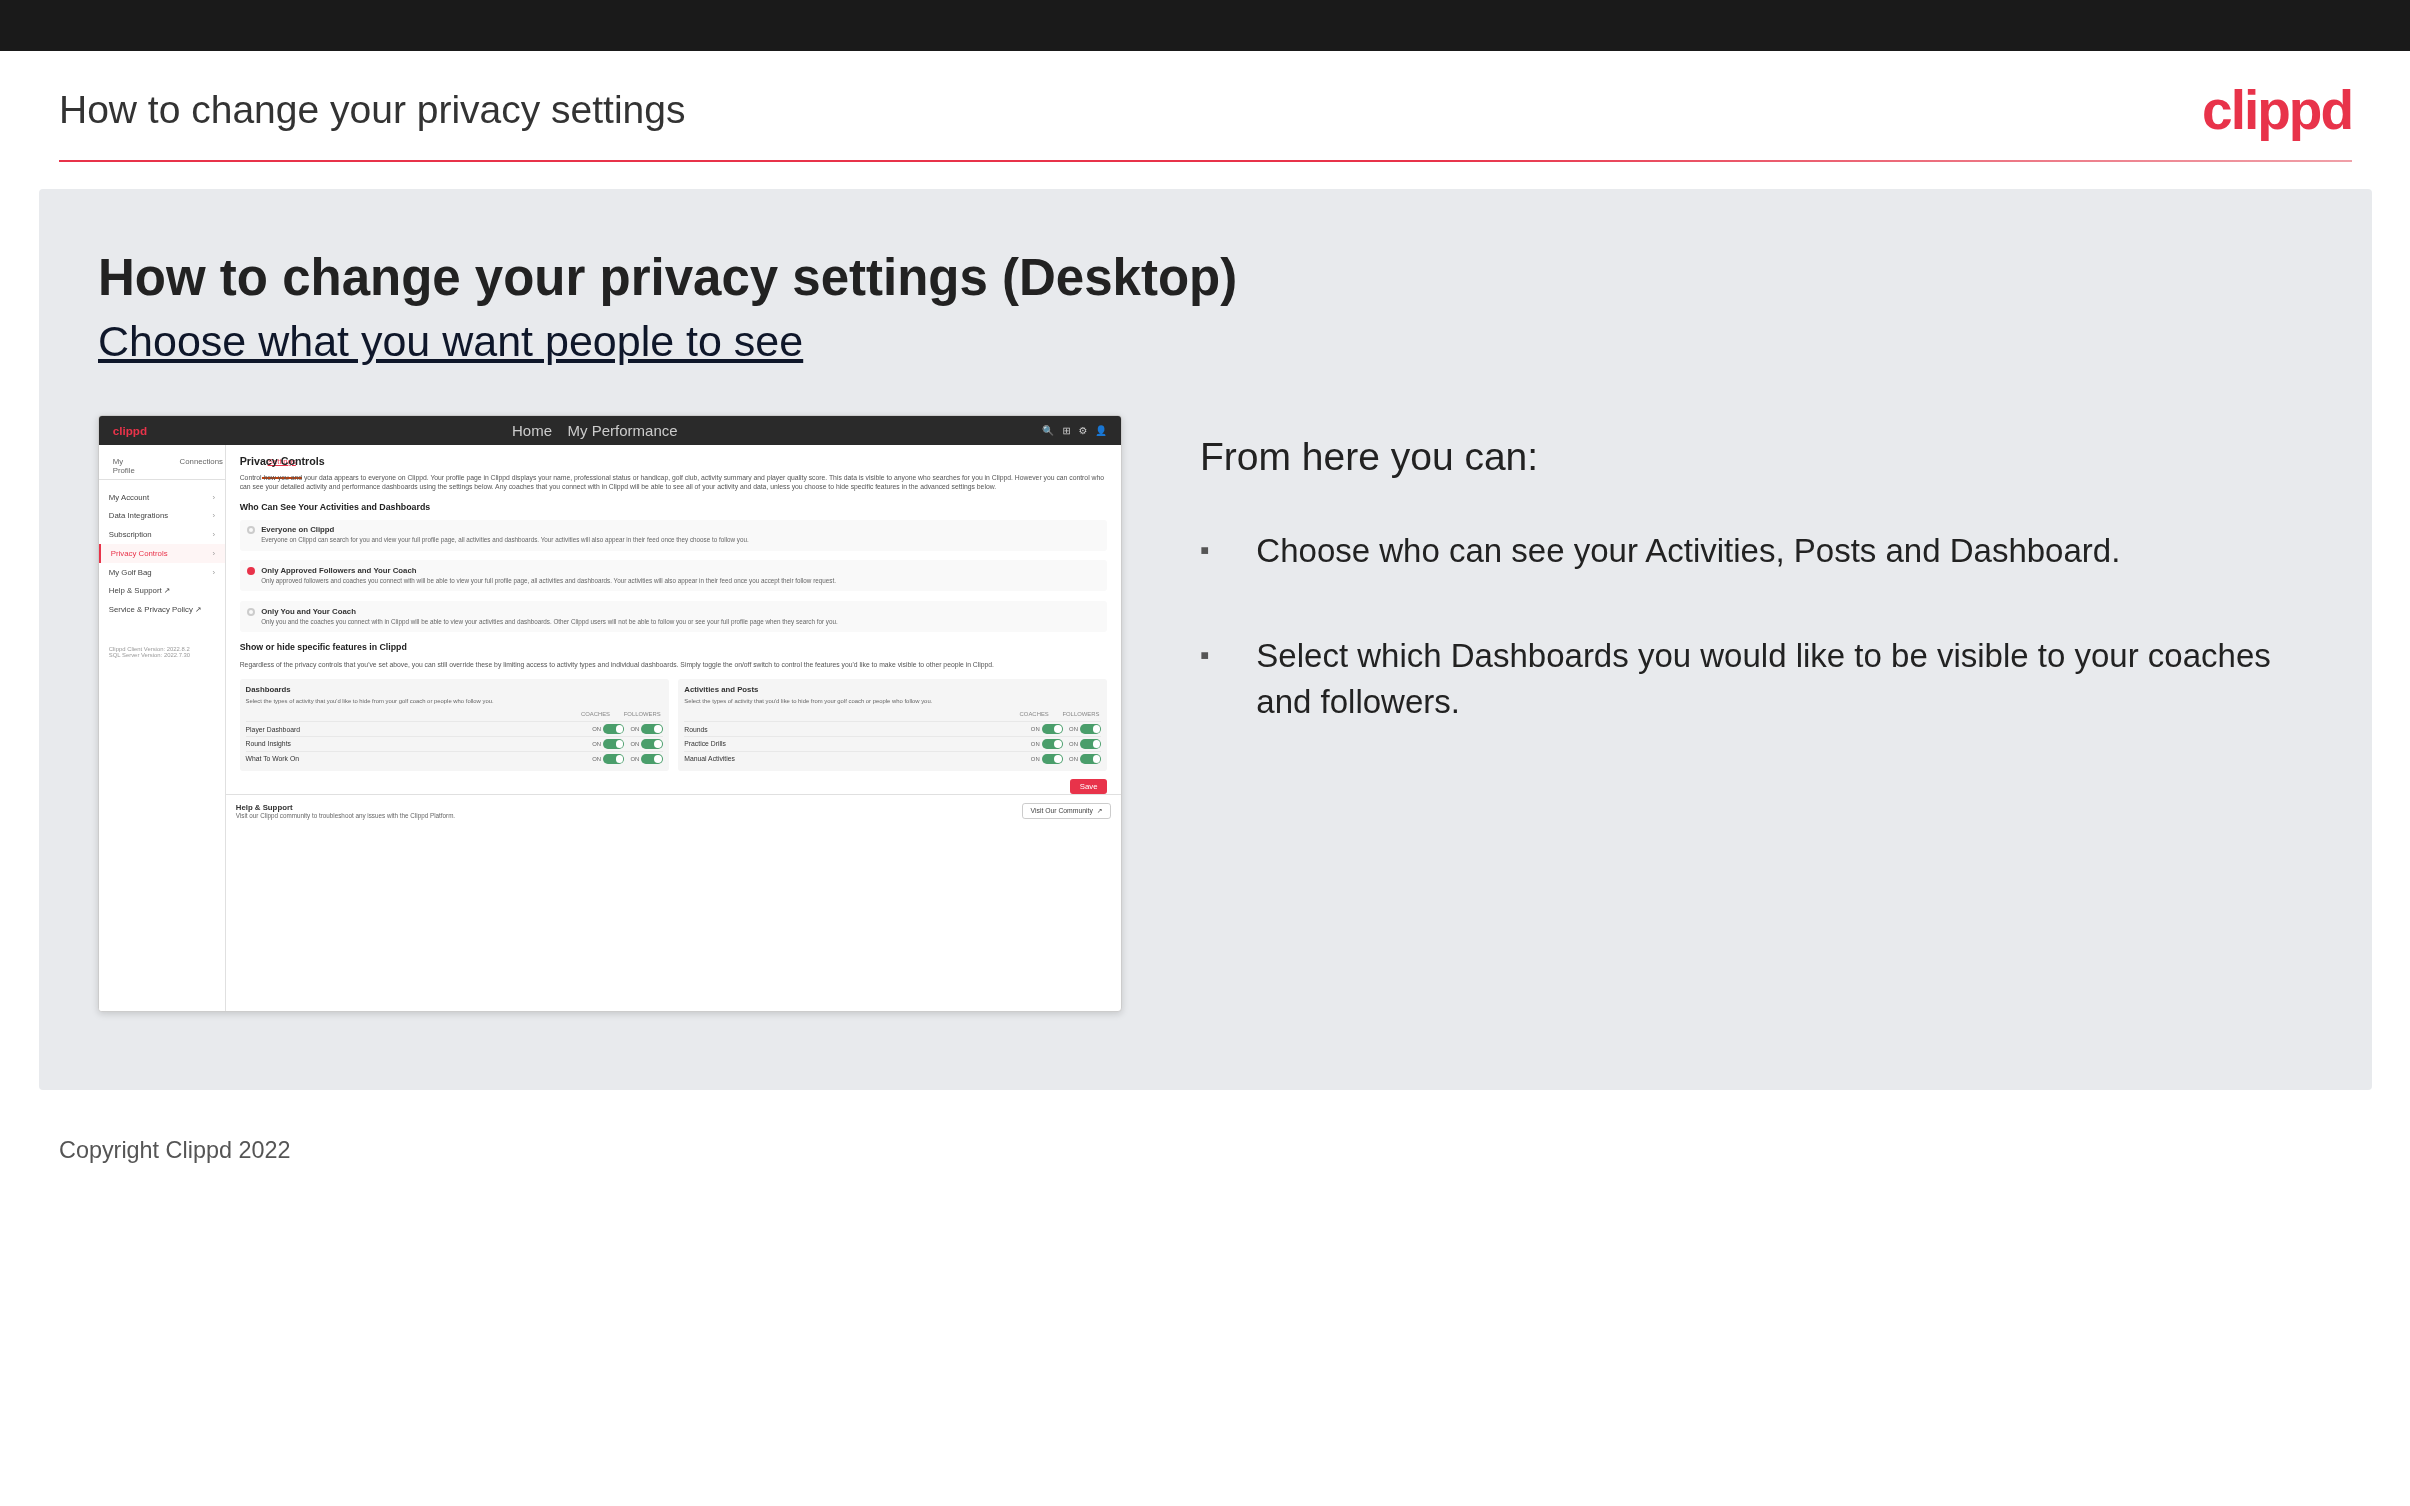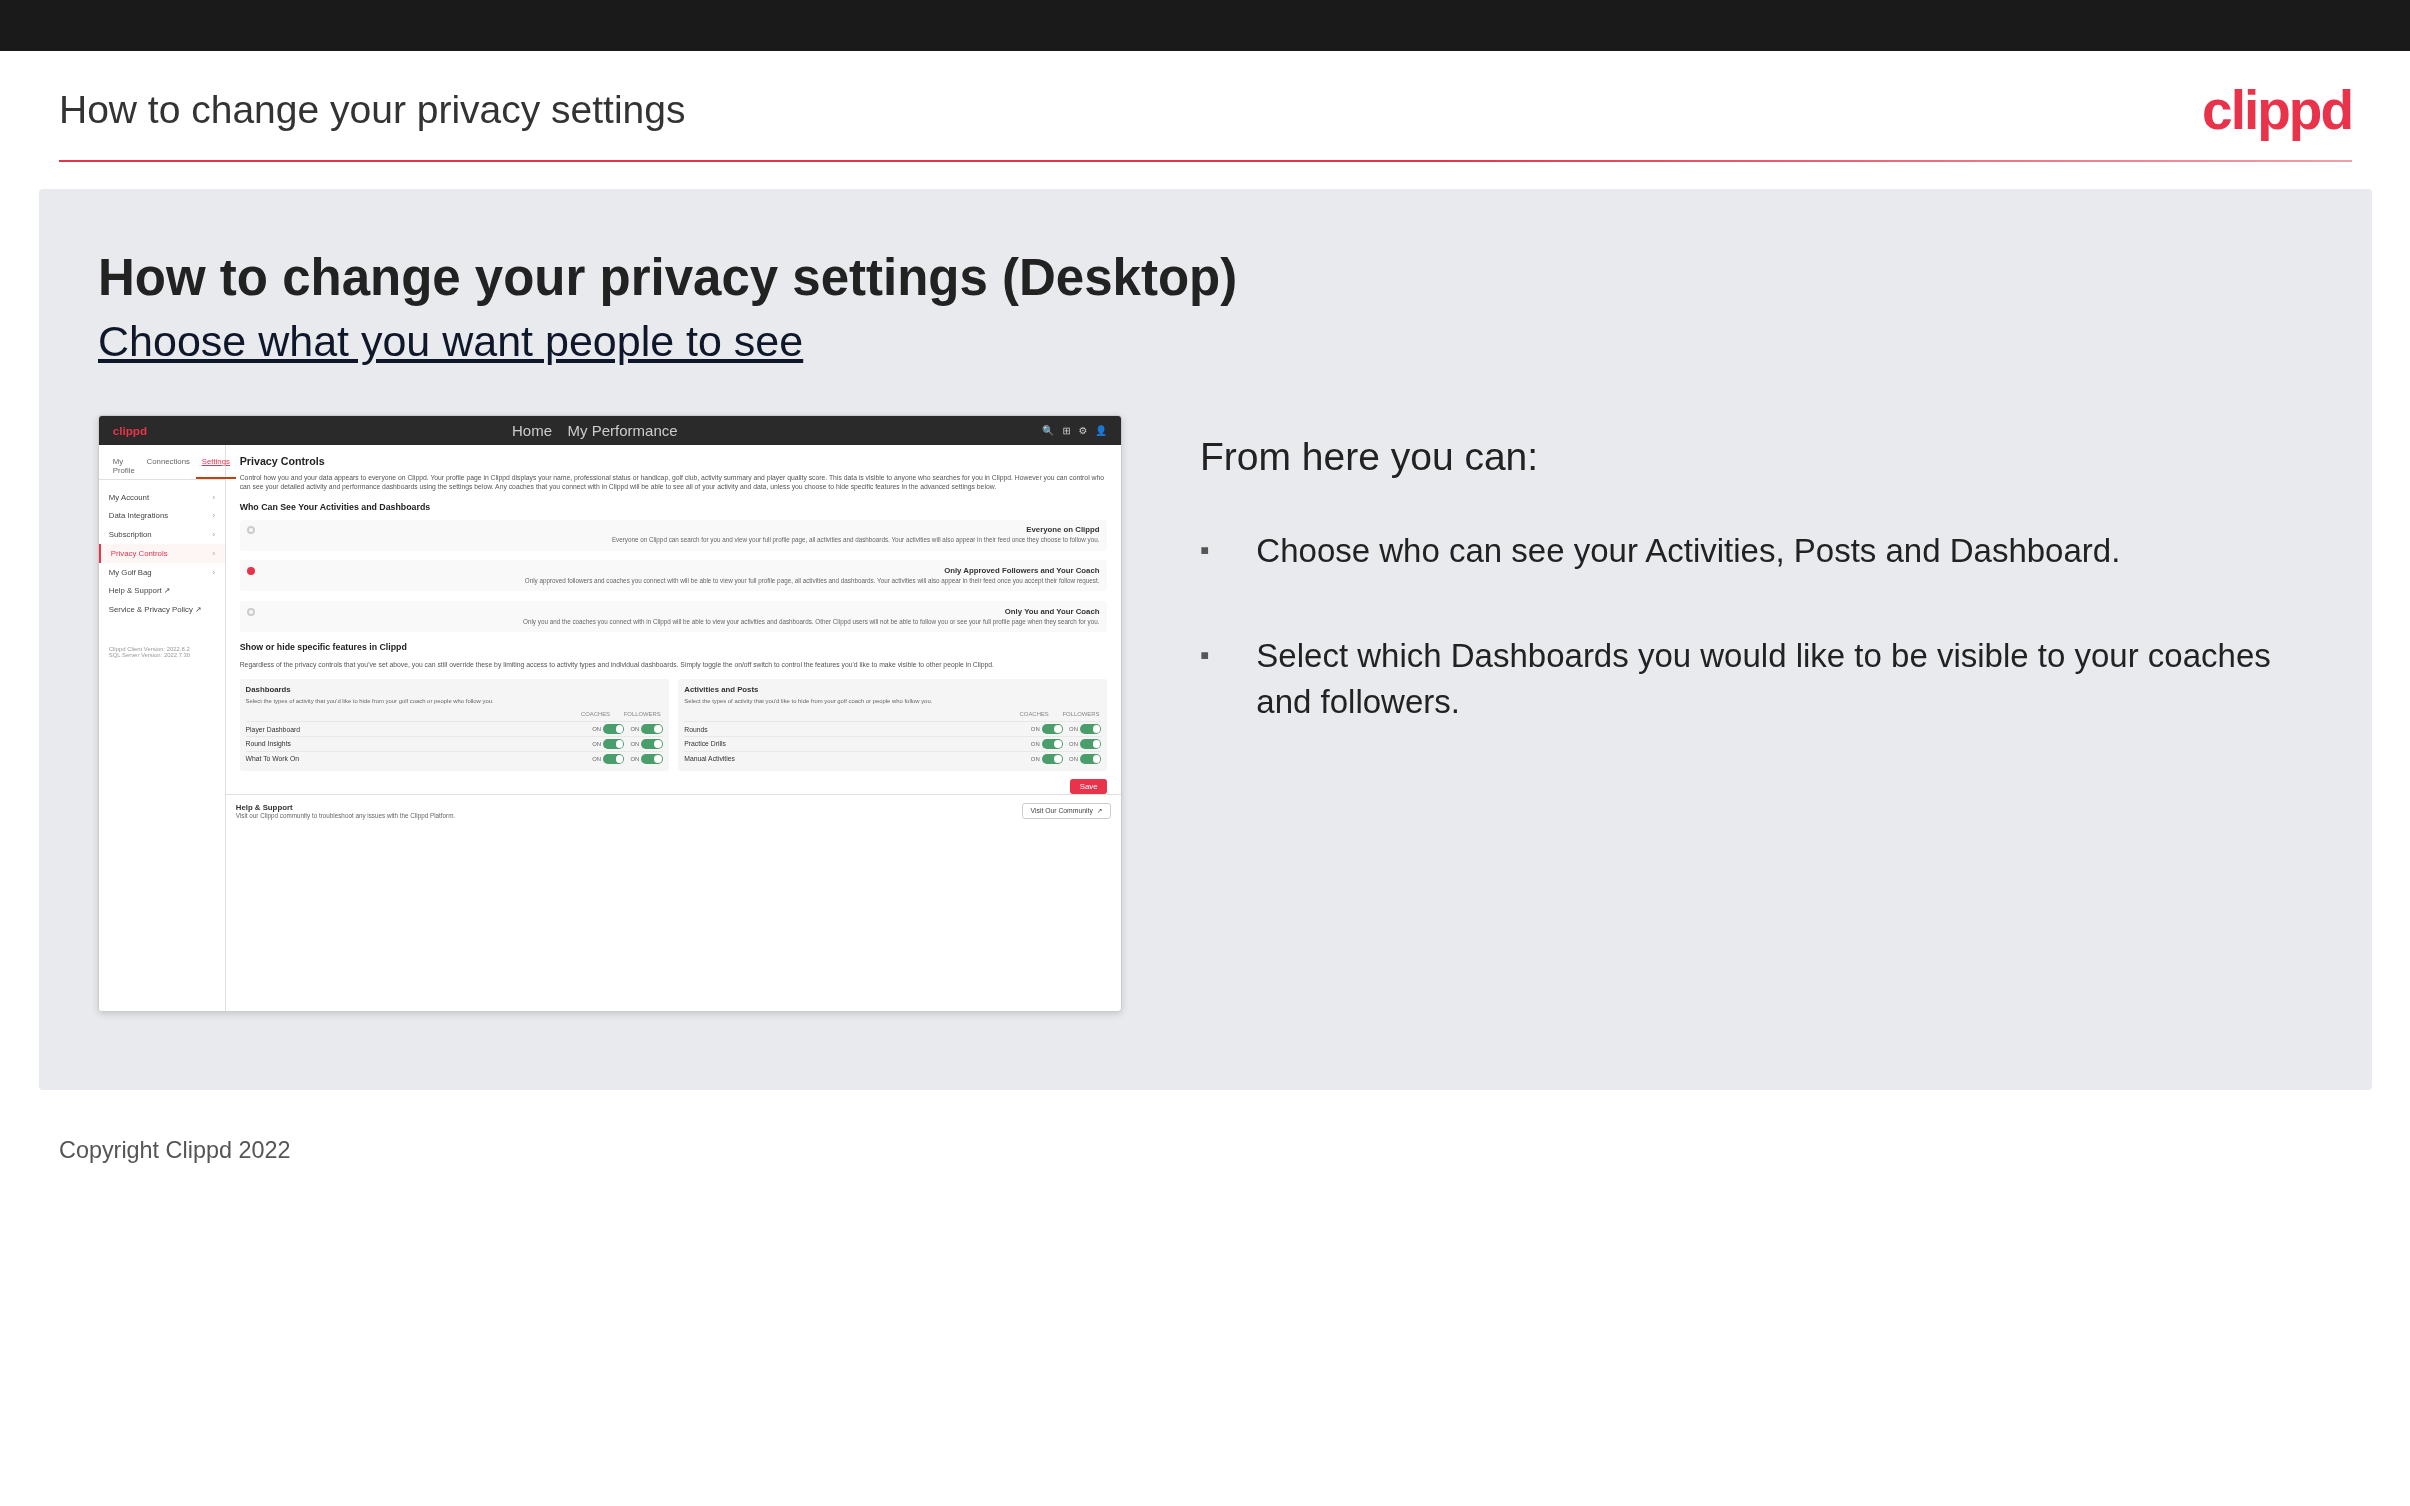--- a/index.html
+++ b/index.html
@@ -163,20 +163,21 @@
       background: #fff;
       border-right: 1px solid #e0e0e0;
       padding: 7.8px 0;
       flex-shrink: 0;
     }
     .sidebar-tabs {
       display: flex;
       border-bottom: 1px solid #e0e0e0;
       padding: 0 7.8px;
       margin-bottom: 7.8px;
+      gap: 33px;
     }
     .sidebar-tab {
       font-size: 7.8px;
       padding: 3.9px 5.9px;
       color: #666;
       cursor: pointer;
     }
     .sidebar-tab.active {
       color: #e8334a;
       border-bottom: 2px solid #c2410c;
@@ -249,21 +250,20 @@
       border: 2px solid #ccc;
       flex-shrink: 0;
       margin-top: 1px;
     }
     .radio-dot.selected {
       border-color: #e8334a;
       background: #e8334a;
     }
     .radio-text-block {
       flex: 1;
-      text-align: right;
     }
     .radio-label {
       font-size: 7.8px;
       font-weight: 600;
       color: #333;
       margin-bottom: 2px;
     }
     .radio-desc {
       font-size: 6.3px;
       color: #666;

